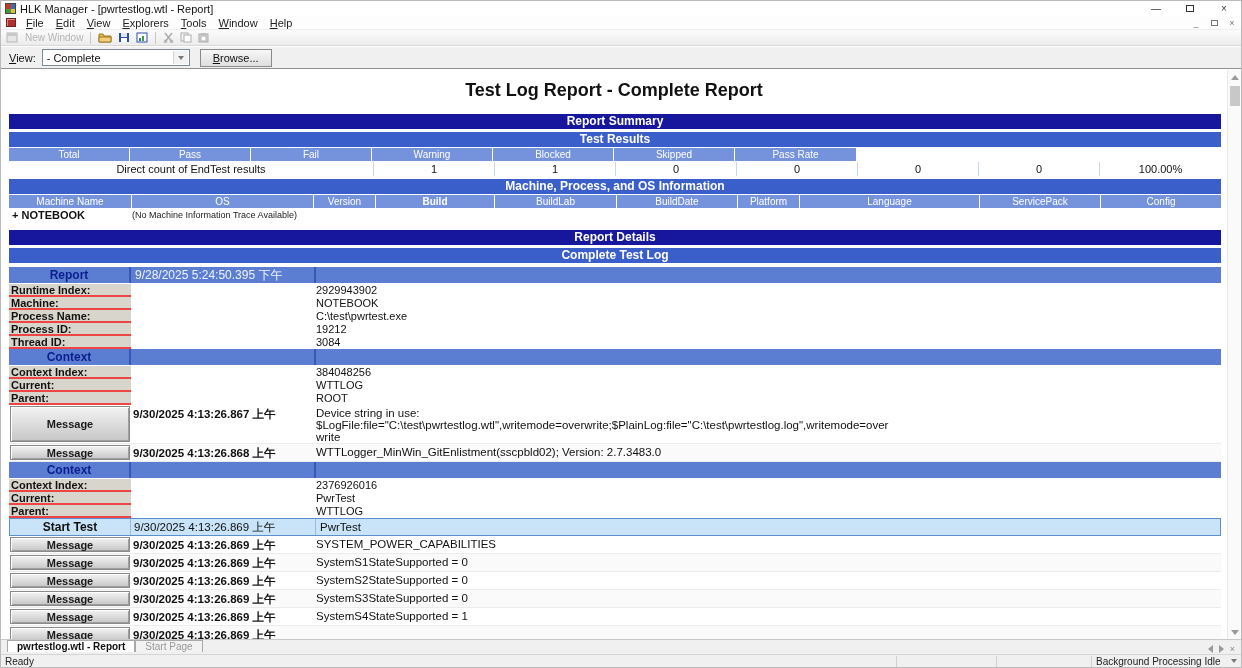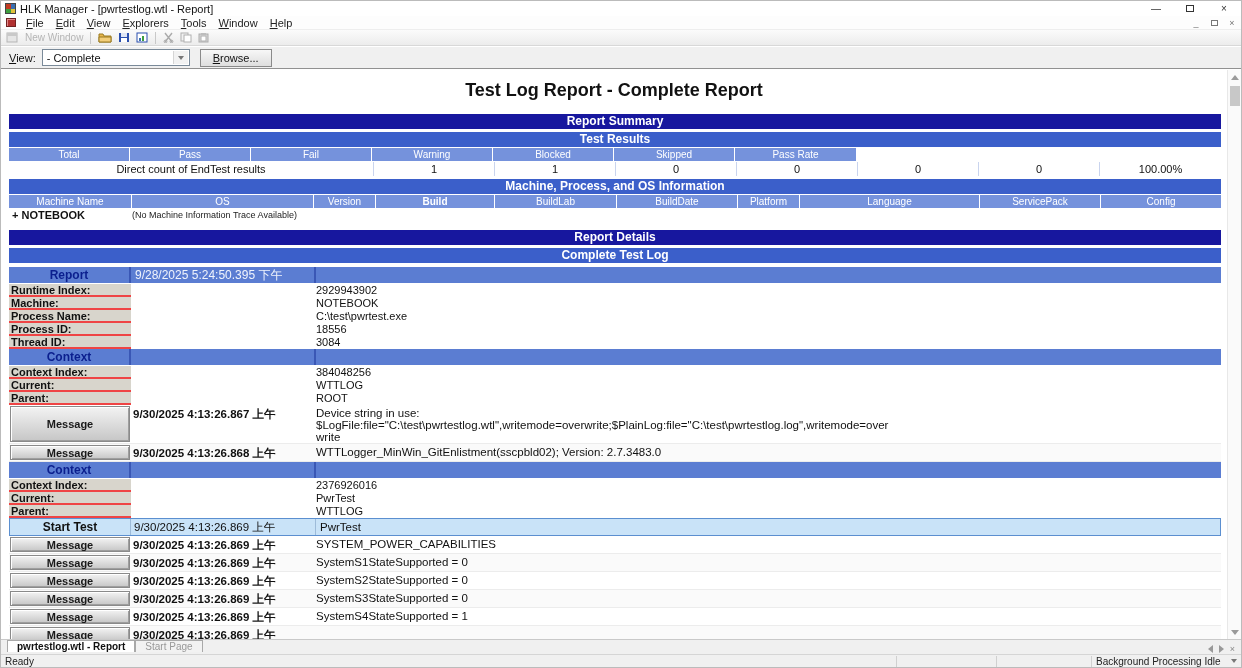--- a/index.html
+++ b/index.html
@@ -274,21 +274,21 @@
           <span class="kval">NOTEBOOK</span>
         </div>
         <div class="lrow kv">
           <span class="klabel">Process Name:</span>
           <span class="kspace"></span>
           <span class="kval">C:\test\pwrtest.exe</span>
         </div>
         <div class="lrow kv">
           <span class="klabel">Process ID:</span>
           <span class="kspace"></span>
-          <span class="kval">18556</span>
+          <span class="kval">19212</span>
         </div>
         <div class="lrow kv">
           <span class="klabel">Thread ID:</span>
           <span class="kspace"></span>
           <span class="kval">3084</span>
         </div>
         <div class="lrow sec">
           <span class="c1">Context</span>
           <span class="c2"></span>
           <span class="c3"></span>

